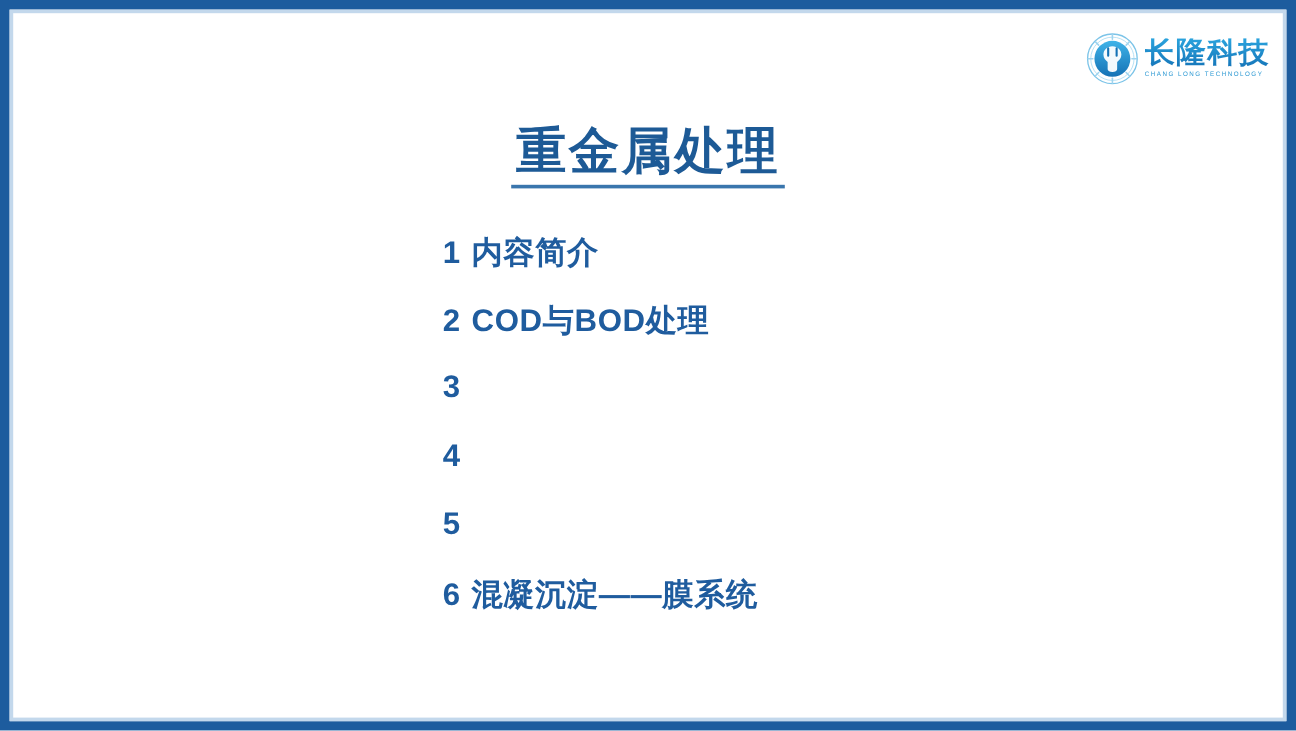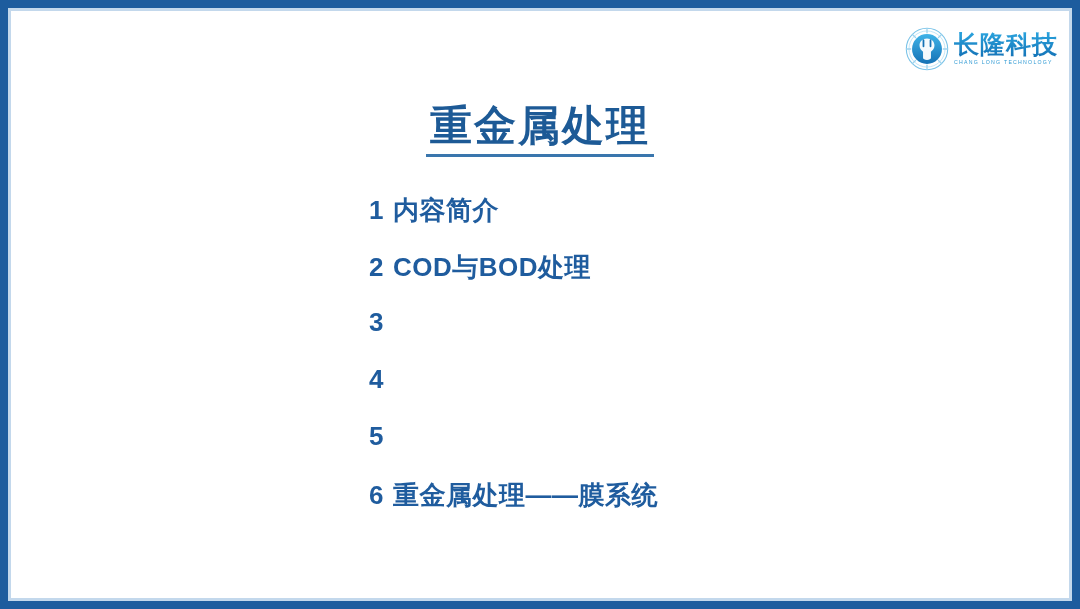--- a/index.html
+++ b/index.html
@@ -186,18 +186,18 @@
     <div class="agenda-item">
       <span class="agenda-num">4</span>
     </div>
 
     <div class="agenda-item">
       <span class="agenda-num">5</span>
     </div>
 
     <div class="agenda-item">
       <span class="agenda-num">6</span>
-      <span class="agenda-label">重金属处理——膜系统</span>
+      <span class="agenda-label">混凝沉淀——膜系统</span>
     </div>
 
   </div>
 
 </div>
 
 </body></html>

